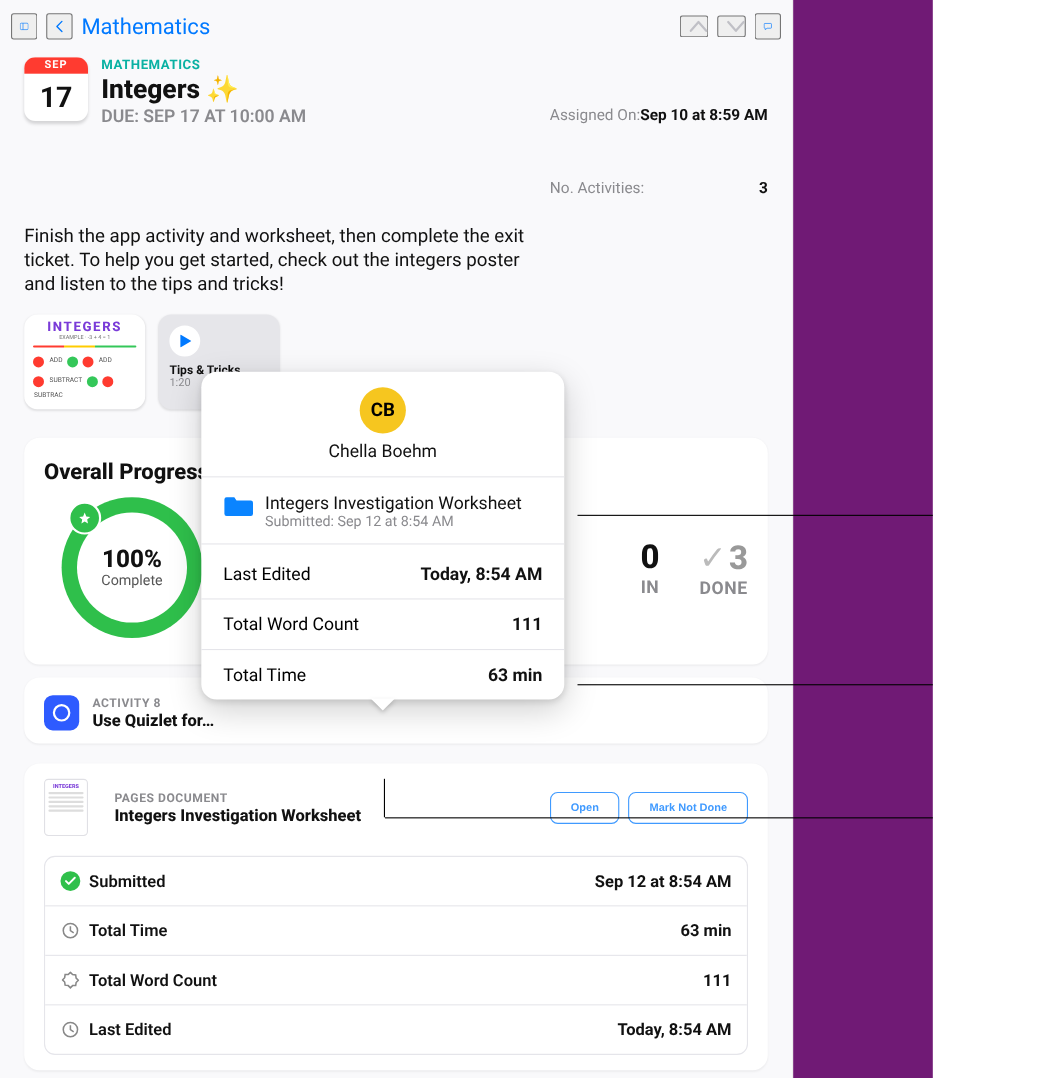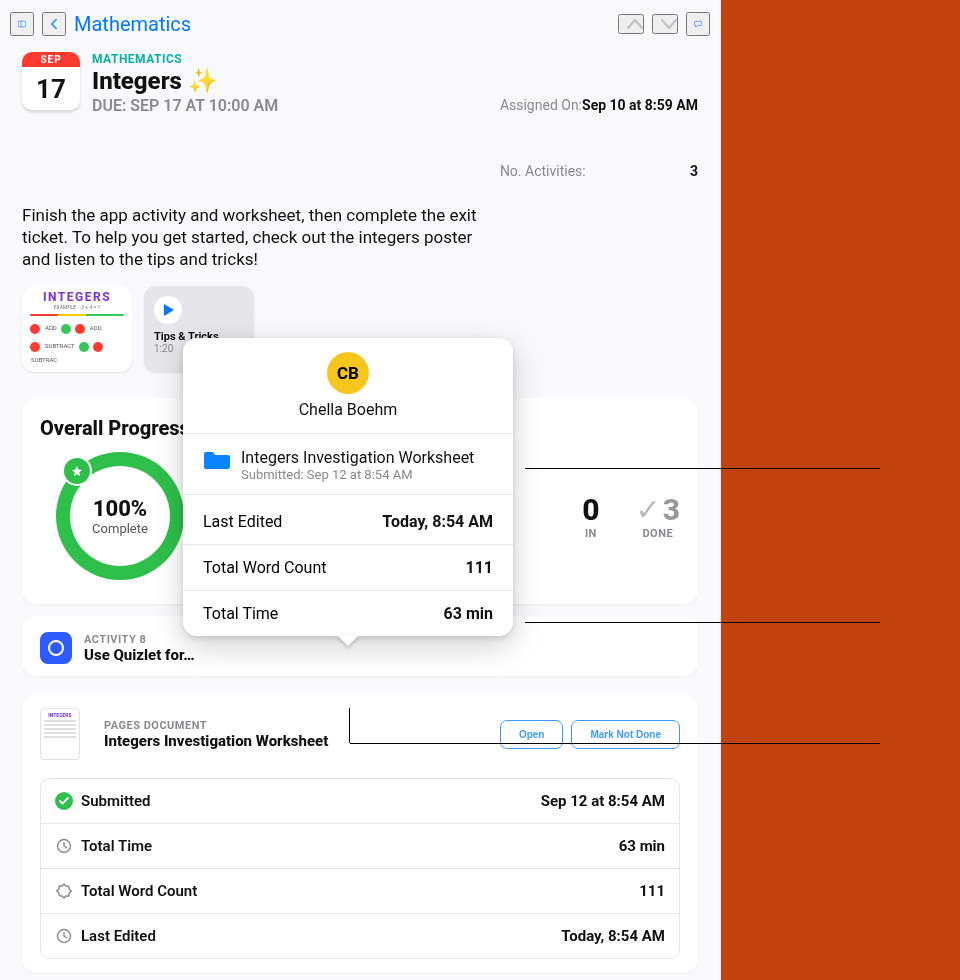--- a/index.html
+++ b/index.html
@@ -8,21 +8,21 @@
     --text:#111;
     --muted:#8a8a8e;
     --blue:#0079ff;
     --teal:#0ab1a3;
     --sep:#e5e5ea;
     --chip:#e6e6ea;
     --shadow: 0 10px 30px rgba(0,0,0,.18), 0 2px 6px rgba(0,0,0,.12);
     --green:#2fbf4b;
   }
   html,body{margin:0;padding:0;font-family:-apple-system,BlinkMacSystemFont,"Segoe UI",Roboto,Helvetica,Arial,sans-serif;background:#fff;color:var(--text);}
-  .stage{position:relative;width:960px;height:980px;background:#c2410c;overflow:hidden;text-decoration:underline;}
+  .stage{position:relative;width:848px;height:980px;background:#701a75;overflow:hidden;text-decoration:underline;}
   .app{position:absolute;left:0;top:0;width:720px;height:980px;background:var(--bg);border-right:1px solid #eee;}
   .nav{display:flex;align-items:center;height:48px;padding:0 10px;gap:8px;}
   .nav .icon{width:24px;height:24px;display:flex;align-items:center;justify-content:center;color:var(--blue);}
   .nav .backlabel{color:var(--blue);font-size:20px;}
   .nav .spacer{flex:1}
   .nav .chev{color:#c0c0c6;font-size:20px;width:26px;text-align:center}
   .nav .bubble{color:var(--blue);}
   svg{display:block}
 
   .header{display:flex;padding:4px 22px 8px 22px;gap:12px;}
@@ -65,21 +65,21 @@
   .ring::after{content:"";position:absolute;inset:14px;background:#fff;border-radius:50%;}
   .ring .inner{position:relative;z-index:1;text-align:center;}
   .ring .pct{font-weight:800;font-size:22px;}
   .ring .sub{font-size:13px;color:#555;}
   .starbadge{position:absolute;left:6px;top:4px;width:26px;height:26px;border-radius:50%;background:var(--green);border:2px solid #fff;z-index:2;display:flex;align-items:center;justify-content:center;}
   .starbadge svg{fill:#fff}
 
   .kpis{display:flex;gap:36px;margin-left:auto;}
   .kpi{text-align:center;}
   .kpi .big{font-size:30px;font-weight:800}
-  .kpi .lab{font-size:11px;font-weight:700;color:var(--muted);letter-spacing:.5px}
+  .kpi .lab{font-size:16px;font-weight:700;color:var(--muted);letter-spacing:.5px}
   .kpi.done .big{color:#999}
   .kpi .chk{color:#bbb;font-weight:400;margin-right:2px}
 
   .panel.activity{padding:16px 18px 12px 18px;}
   .actrow{display:flex;align-items:center;gap:12px;}
   .qicon{width:32px;height:32px;border-radius:8px;background:#2e5bff;display:flex;align-items:center;justify-content:center;}
   .qicon .q{width:16px;height:16px;border-radius:50%;border:2px solid #fff;box-sizing:border-box}
   .acttxt .sm{font-size:11px;font-weight:700;color:var(--muted);letter-spacing:.5px}
   .acttxt .nm{font-size:15px;font-weight:800}
 

